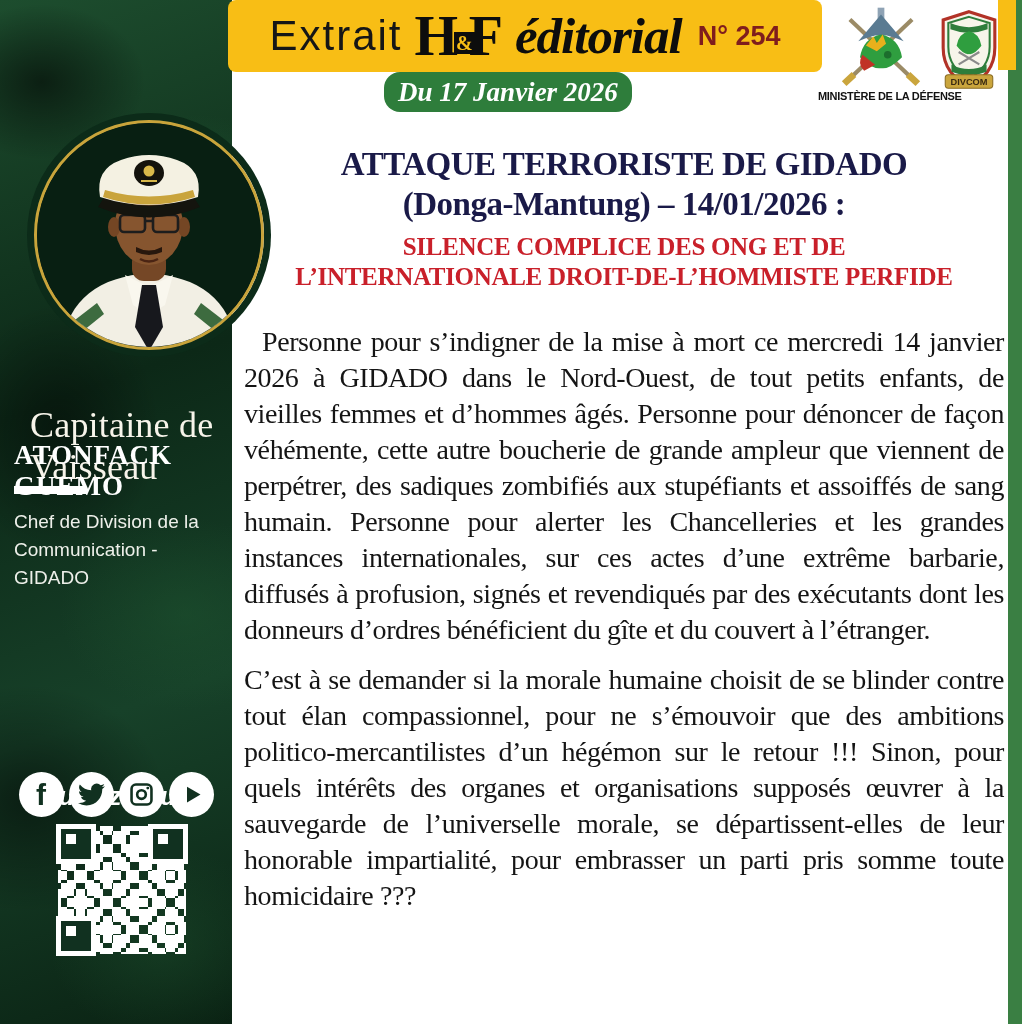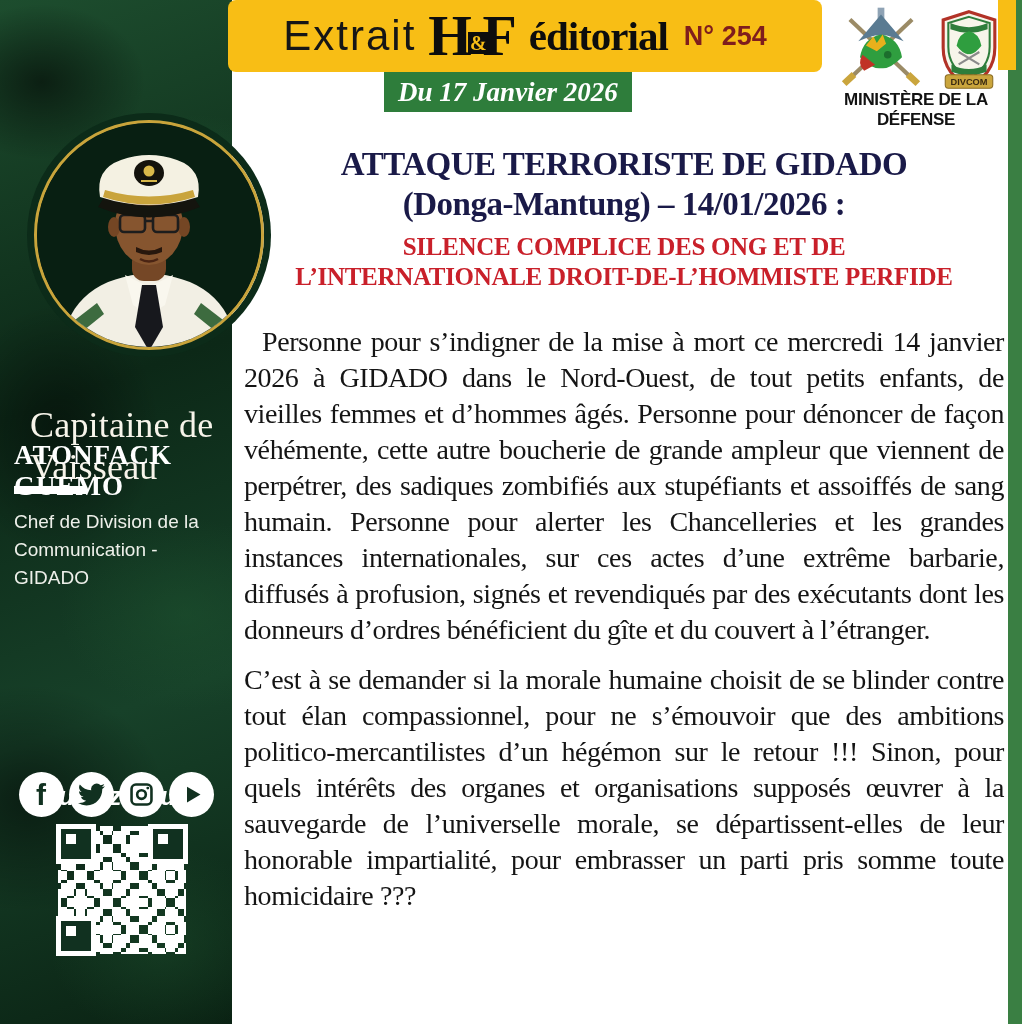--- a/index.html
+++ b/index.html
@@ -53,32 +53,32 @@
 
   
   .banner{position:absolute;left:228px;top:0;width:594px;height:72px;background:#f8be15;
           border-radius:8px;display:flex;align-items:center;justify-content:center;gap:12px;z-index:6;text-align:center;}
   .extrait{font-family:"Liberation Sans",sans-serif;font-weight:normal;font-size:42px;
            color:#161616;letter-spacing:2px;}
   .hf{display:flex;align-items:center;}
   .hf .h,.hf .f{font-family:"Liberation Serif",serif;font-weight:bold;font-size:56px;color:#0d0d0d;line-height:1;}
   .hf .amp{font-family:"Liberation Serif",serif;font-weight:bold;font-size:20px;color:#f8be15;
            background:#0d0d0d;padding:1px 2px;margin:14px -6px 0 -4px;z-index:2;line-height:1;}
-  .editorial{font-family:"Liberation Serif",serif;font-weight:bold;
-             font-size:41px;color:#0d0d0d;letter-spacing:-1px;}
+  .editorial{font-family:"Liberation Serif",serif;font-weight:bold;font-style:italic;
+             font-size:51px;color:#0d0d0d;letter-spacing:-1px;}
   .num{font-family:"Liberation Sans",sans-serif;font-weight:bold;font-size:27px;color:#7f1d1d;margin-left:4px;}
   .datebar{position:absolute;left:384px;top:72px;width:248px;height:40px;background:#2e7d3b;
-           display:flex;align-items:center;justify-content:center;z-index:6;}
+           display:flex;align-items:center;justify-content:center;z-index:6;border-radius:16px;}
   .datebar span{color:#ffffff;font-style:italic;font-weight:bold;font-size:27px;
                 font-family:"Liberation Serif",serif;}
 
   .crest{position:absolute;left:828px;top:6px;width:106px;height:84px;}
   .shield{position:absolute;left:938px;top:8px;width:62px;height:88px;}
-  .ministry{position:absolute;left:818px;top:90px;width:196px;text-align:center;
-            font-family:"Liberation Sans",sans-serif;font-weight:bold;font-size:17px;
+  .ministry{position:absolute;left:818px;top:90px;width:196px;
+            font-family:"Liberation Sans",sans-serif;font-weight:bold;font-size:11px;
             letter-spacing:-.3px;color:#121212;}
 
   
   .strip-green{position:absolute;right:2px;top:0;width:14px;height:1024px;background:#3a7f43;z-index:5;}
   .strip-yellow{position:absolute;right:8px;top:0;width:18px;height:70px;background:#f8be15;z-index:7;}
 
   
   .article{position:absolute;left:244px;top:136px;width:760px;}
   .title{color:#1a1a48;font-weight:bold;font-size:33px;line-height:40px;text-align:center;
          letter-spacing:-.5px;margin:8px;}

